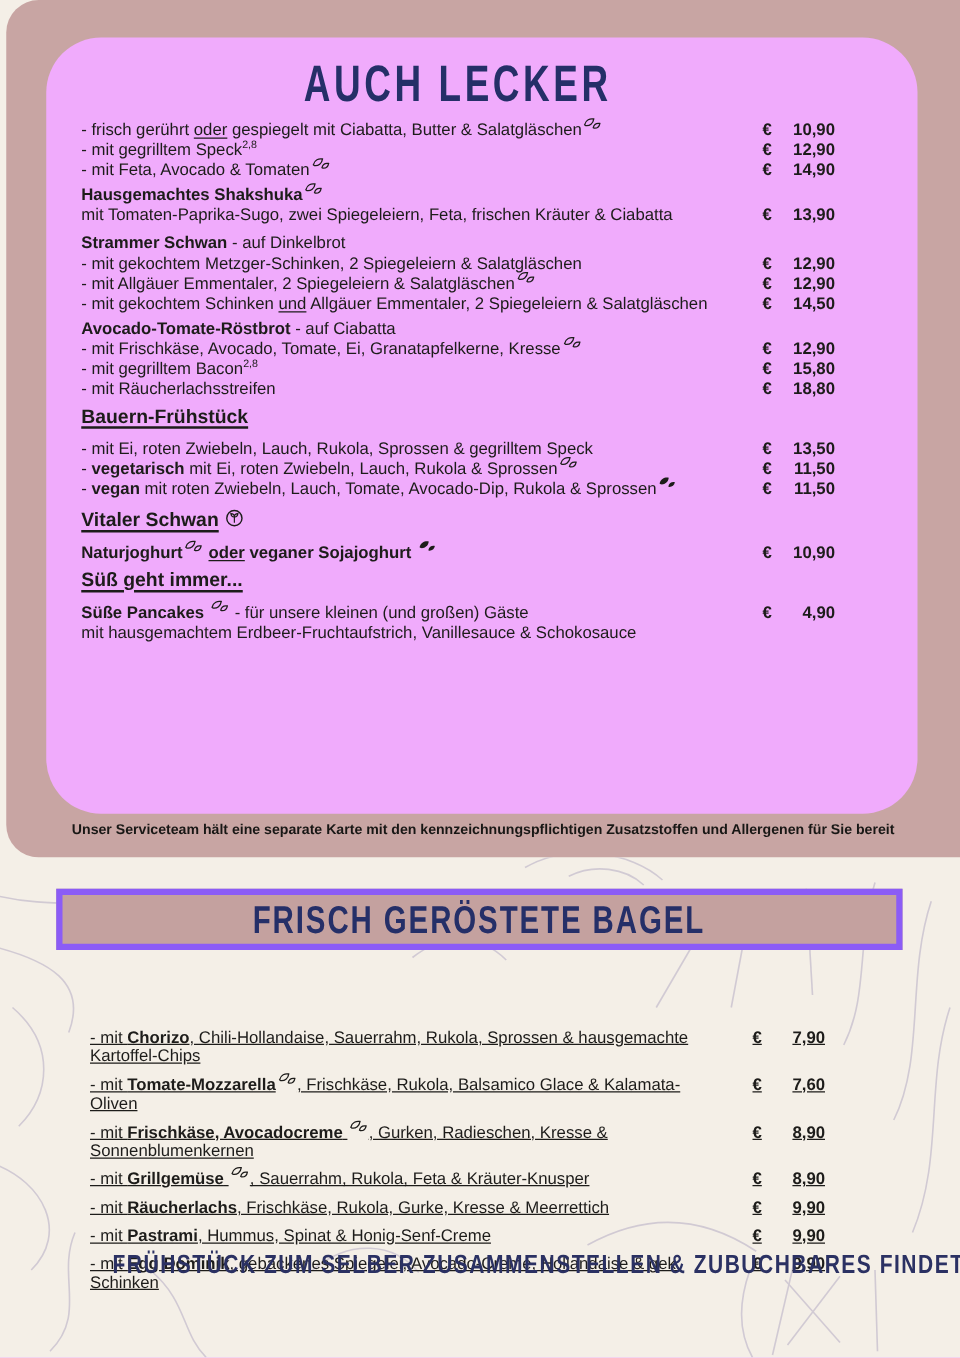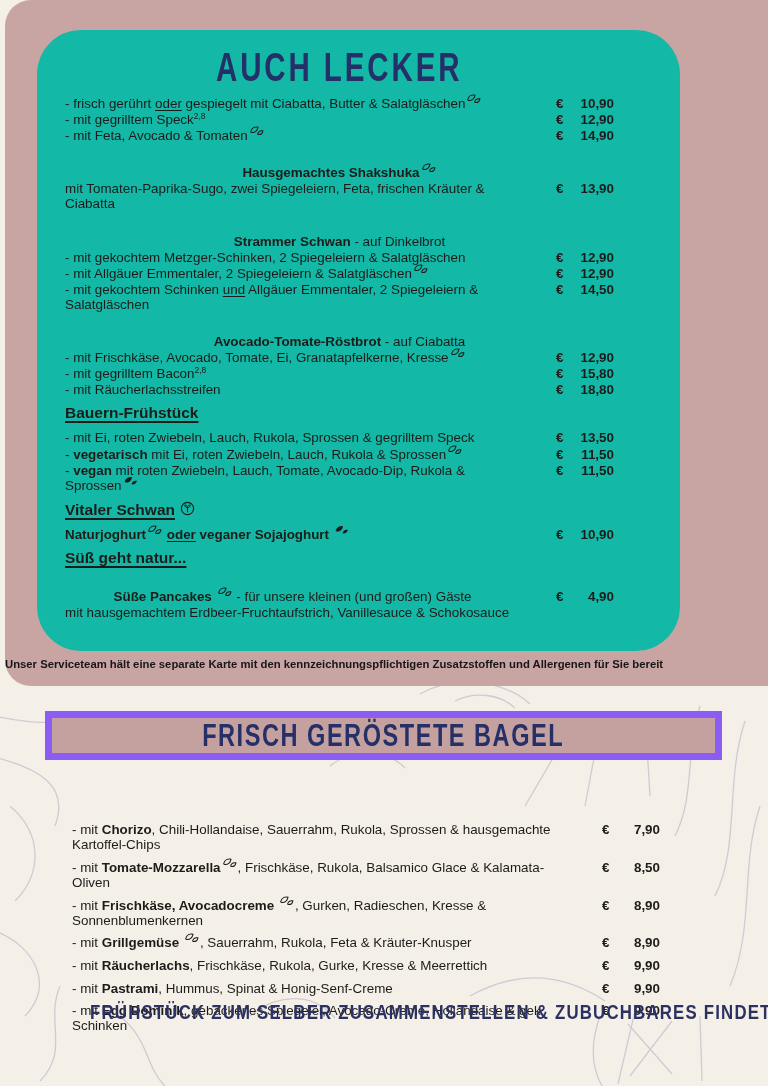--- a/index.html
+++ b/index.html
@@ -13,22 +13,22 @@
   }
   .page{position:absolute;inset:0;}
 
   
   .top-panel{
     position:absolute;left:5px;top:0;right:0;height:686px;
     background:#c8a5a3;
     border-radius:26px 0 0 26px;
   }
   .menu-card{
-    position:absolute;left:32px;top:30px;width:643px;height:621px;
-    background:#14b8a6;
+    position:absolute;left:32px;top:30px;width:697px;height:621px;
+    background:#f0abfc;
     border-radius:44px;
     box-sizing:border-box;
     padding:14px 66px 0 28px;
   }
   .menu-title{
     text-align:center;margin:0 0 6px 0;
     color:#252f68;
     font-size:41px;line-height:46px;font-weight:bold;
   }
   .menu-title .cond{display:inline-block;transform:scaleX(.72);transform-origin:center;letter-spacing:4px;white-space:nowrap;}
@@ -38,59 +38,60 @@
     margin:7px 0 8px 0;
     font-size:15.5px;font-weight:bold;color:#1d1c1a;
   }
   .sec-head .ul-head{
     text-decoration:underline;
     text-decoration-thickness:1.5px;
     text-underline-offset:3px;
   }
   .row{display:flex;align-items:baseline;margin:0 0 1px 0;gap:36px;}
   .row .desc{flex:1;font-size:13.4px;line-height:15.1px;}
-  .row.subhead{margin-top:22px;text-align:center;}
+  .row.subhead{margin-top:5px;}
   .row.large .desc{font-size:15.5px;line-height:18px;margin-top:3px;}
   .price{
     display:flex;justify-content:space-between;
     width:58px;flex:none;
     font-weight:bold;font-size:13.4px;
   }
   .ul{text-decoration:underline;text-underline-offset:2px;}
   sup{font-size:8.5px;line-height:0;}
   .ic{display:inline-block;position:relative;top:-4px;margin:0 1px;}
   .ic svg{display:block;}
   .badge-ic{display:inline-block;position:relative;top:1px;margin-left:5px;}
 
   .allergen-note{
     position:absolute;left:0;right:0;top:658px;
+    text-align:center;
     font-size:11.3px;font-weight:bold;color:#181715;
   }
 
   
   .bottom-area{position:absolute;left:0;top:686px;width:768px;height:400px;background:#f4efe7;}
   .sketches{position:absolute;inset:0;pointer-events:none;}
 
   .bagel-banner{
     position:absolute;left:45px;top:25px;width:677px;height:49px;
     box-sizing:border-box;
     background:#c4a19f;
-    border:7px solid #8b5cf6;
+    border:5px solid #8b5cf6;
     display:flex;align-items:center;justify-content:center;
   }
   .bagel-banner .label{
     color:#252f68;font-size:31px;font-weight:bold;line-height:1;
   }
   .bagel-banner .cond{display:inline-block;transform:scaleX(.76);transform-origin:center;letter-spacing:2px;white-space:nowrap;}
 
   .bagel-intro{
     position:absolute;left:72px;top:103px;right:108px;
     font-size:14px;font-weight:bold;
   }
-  .bagel-list{position:absolute;left:72px;top:136px;right:108px;}
+  .bagel-list{position:absolute;left:72px;top:136px;right:108px;text-decoration:underline;}
   .bagel-list .row{margin:0 0 7.4px 0;}
   .bagel-list .desc{font-size:13.4px;line-height:15.2px;}
 
   .footer-note{
     position:absolute;left:0;right:0;top:312px;
     text-align:center;color:#2b3163;font-weight:bold;
     font-size:21px;line-height:28px;
   }
   .footer-note .cond{display:inline-block;transform:scaleX(.8);transform-origin:center;letter-spacing:1.5px;white-space:nowrap;}
 </style>
@@ -244,21 +245,21 @@
                       <path d="M2.2 8.8 C3.5 3.5 8 1.8 12 2.6 C11.4 7.4 7.6 10.2 3.4 9.6 Z" fill="#1d1c1a"></path>
                       <path d="M11.5 11.8 C12.3 8.2 15.2 6.8 18.5 7.4 C18 10.6 15.4 12.6 12.4 12.4 Z" fill="#1d1c1a"></path>
                     </svg></span></b></div>
               <div class="price">
                 <span>€</span>
                 <span>10,90</span>
               </div>
             </div>
           </section>
           <section class="menu-section">
-            <h2 class="sec-head"><span class="ul-head">Süß geht natur...</span></h2>
+            <h2 class="sec-head"><span class="ul-head">Süß geht immer...</span></h2>
             <div class="row subhead">
               <div class="desc"><b>Süße Pancakes</b> <span class="ic"><svg width="15" height="11" viewBox="0 0 20 14">
                     <path d="M2.2 8.8 C3.5 3.5 8 1.8 12 2.6 C11.4 7.4 7.6 10.2 3.4 9.6 Z" fill="none" stroke="#1d1c1a" stroke-width="1.4"></path>
                     <path d="M11.5 11.8 C12.3 8.2 15.2 6.8 18.5 7.4 C18 10.6 15.4 12.6 12.4 12.4 Z" fill="none" stroke="#1d1c1a" stroke-width="1.4"></path>
                   </svg></span> - für unsere kleinen (und großen) Gäste</div>
               <div class="price">
                 <span>€</span>
                 <span>4,90</span>
               </div>
             </div>
@@ -311,21 +312,21 @@
             <span>7,90</span>
           </div>
         </div>
         <div class="row">
           <div class="desc">- mit <b>Tomate-Mozzarella</b><span class="ic"><svg width="15" height="11" viewBox="0 0 20 14">
                 <path d="M2.2 8.8 C3.5 3.5 8 1.8 12 2.6 C11.4 7.4 7.6 10.2 3.4 9.6 Z" fill="none" stroke="#1d1c1a" stroke-width="1.4"></path>
                 <path d="M11.5 11.8 C12.3 8.2 15.2 6.8 18.5 7.4 C18 10.6 15.4 12.6 12.4 12.4 Z" fill="none" stroke="#1d1c1a" stroke-width="1.4"></path>
               </svg></span>, Frischkäse, Rukola, Balsamico Glace &amp; Kalamata-Oliven</div>
           <div class="price">
             <span>€</span>
-            <span>8,50</span>
+            <span>7,60</span>
           </div>
         </div>
         <div class="row">
           <div class="desc">- mit <b>Frischkäse, Avocadocreme</b> <span class="ic"><svg width="15" height="11" viewBox="0 0 20 14">
                 <path d="M2.2 8.8 C3.5 3.5 8 1.8 12 2.6 C11.4 7.4 7.6 10.2 3.4 9.6 Z" fill="none" stroke="#1d1c1a" stroke-width="1.4"></path>
                 <path d="M11.5 11.8 C12.3 8.2 15.2 6.8 18.5 7.4 C18 10.6 15.4 12.6 12.4 12.4 Z" fill="none" stroke="#1d1c1a" stroke-width="1.4"></path>
               </svg></span>, Gurken, Radieschen, Kresse &amp; Sonnenblumenkernen</div>
           <div class="price">
             <span>€</span>
             <span>8,90</span>

